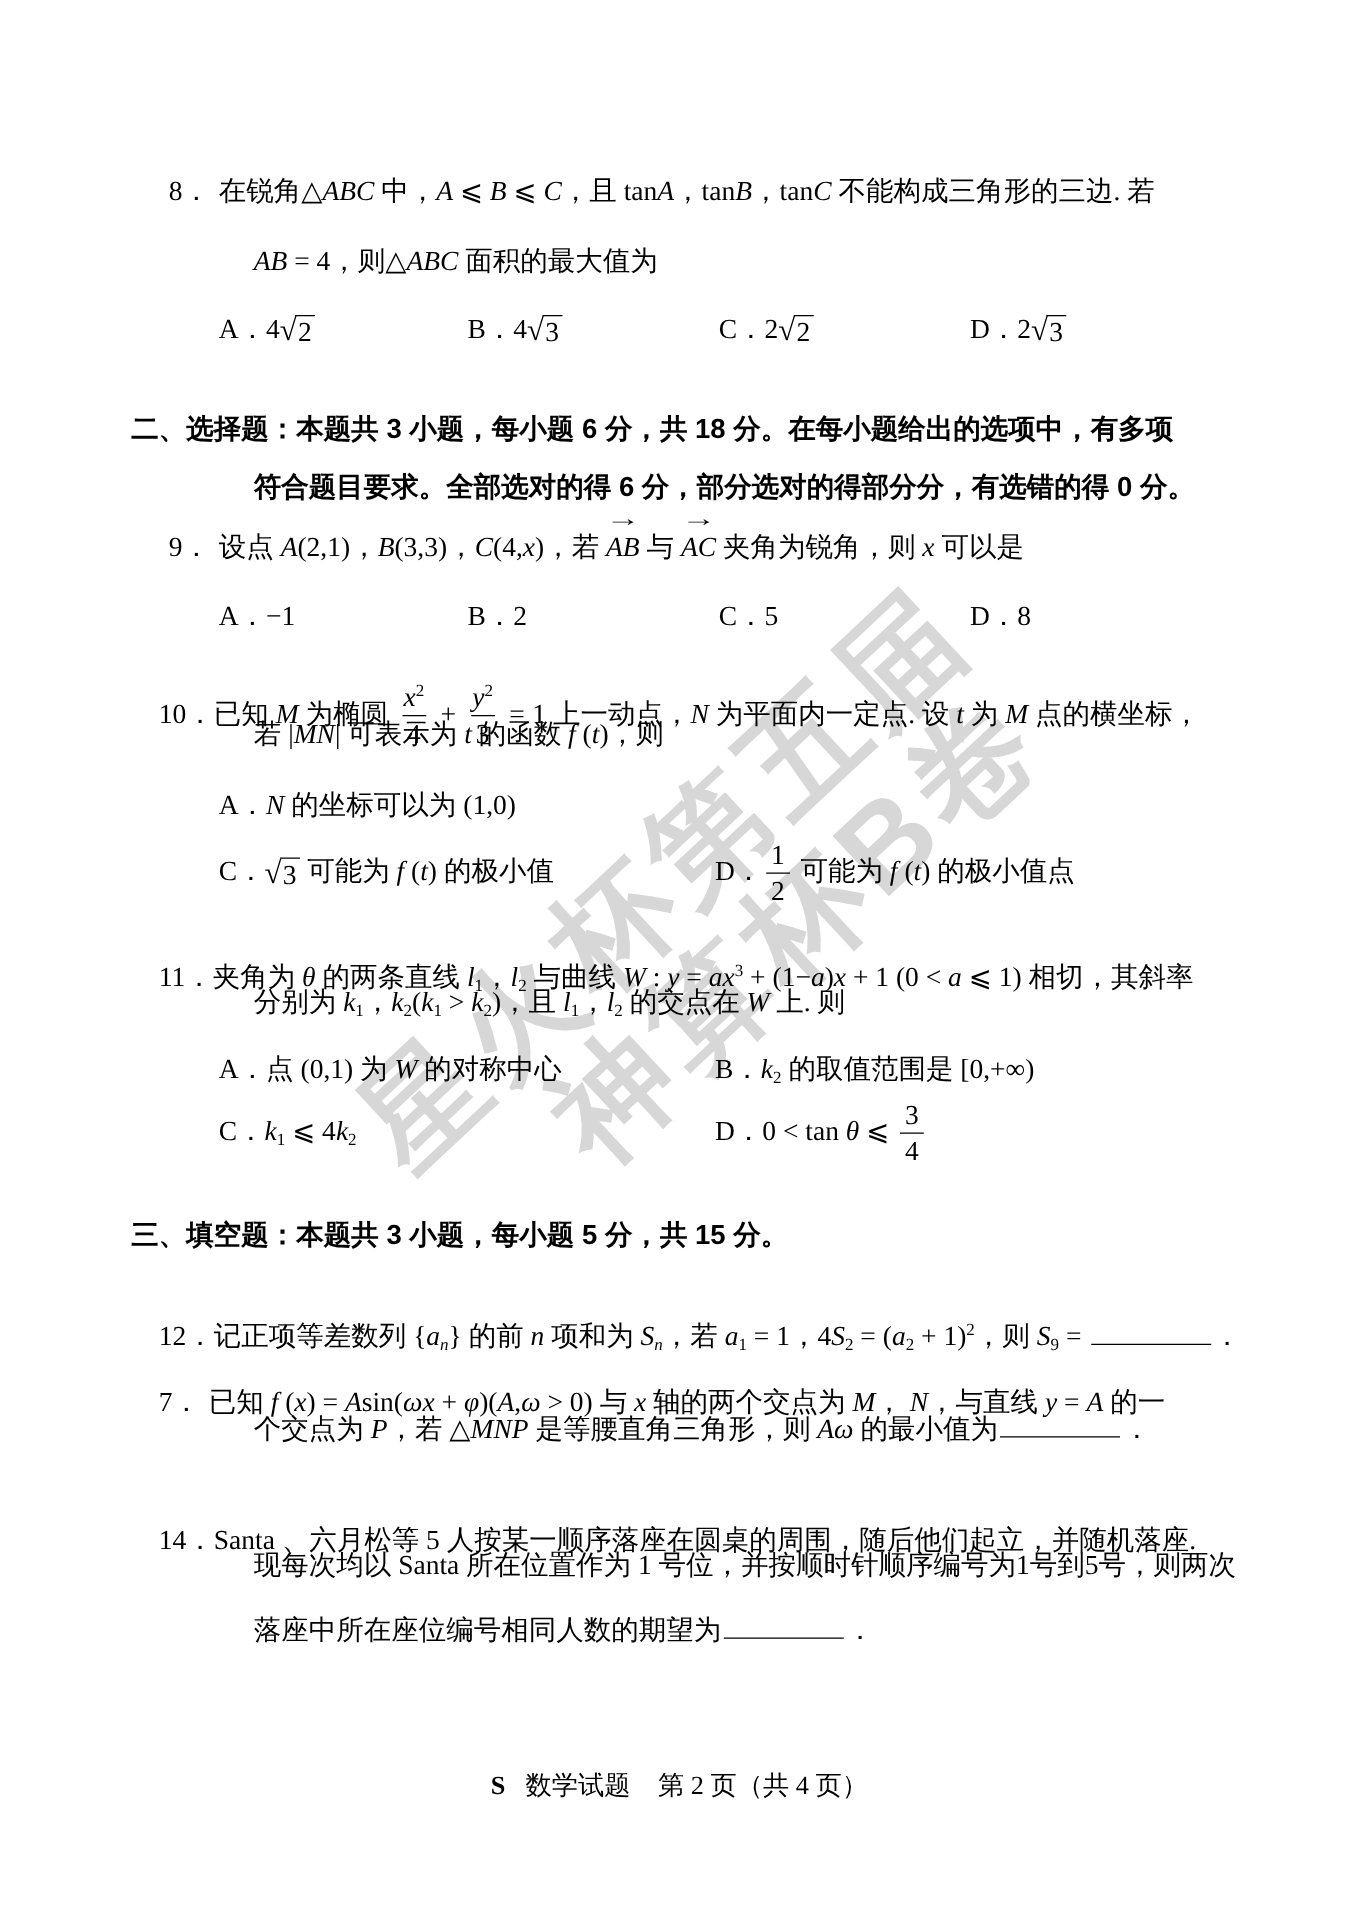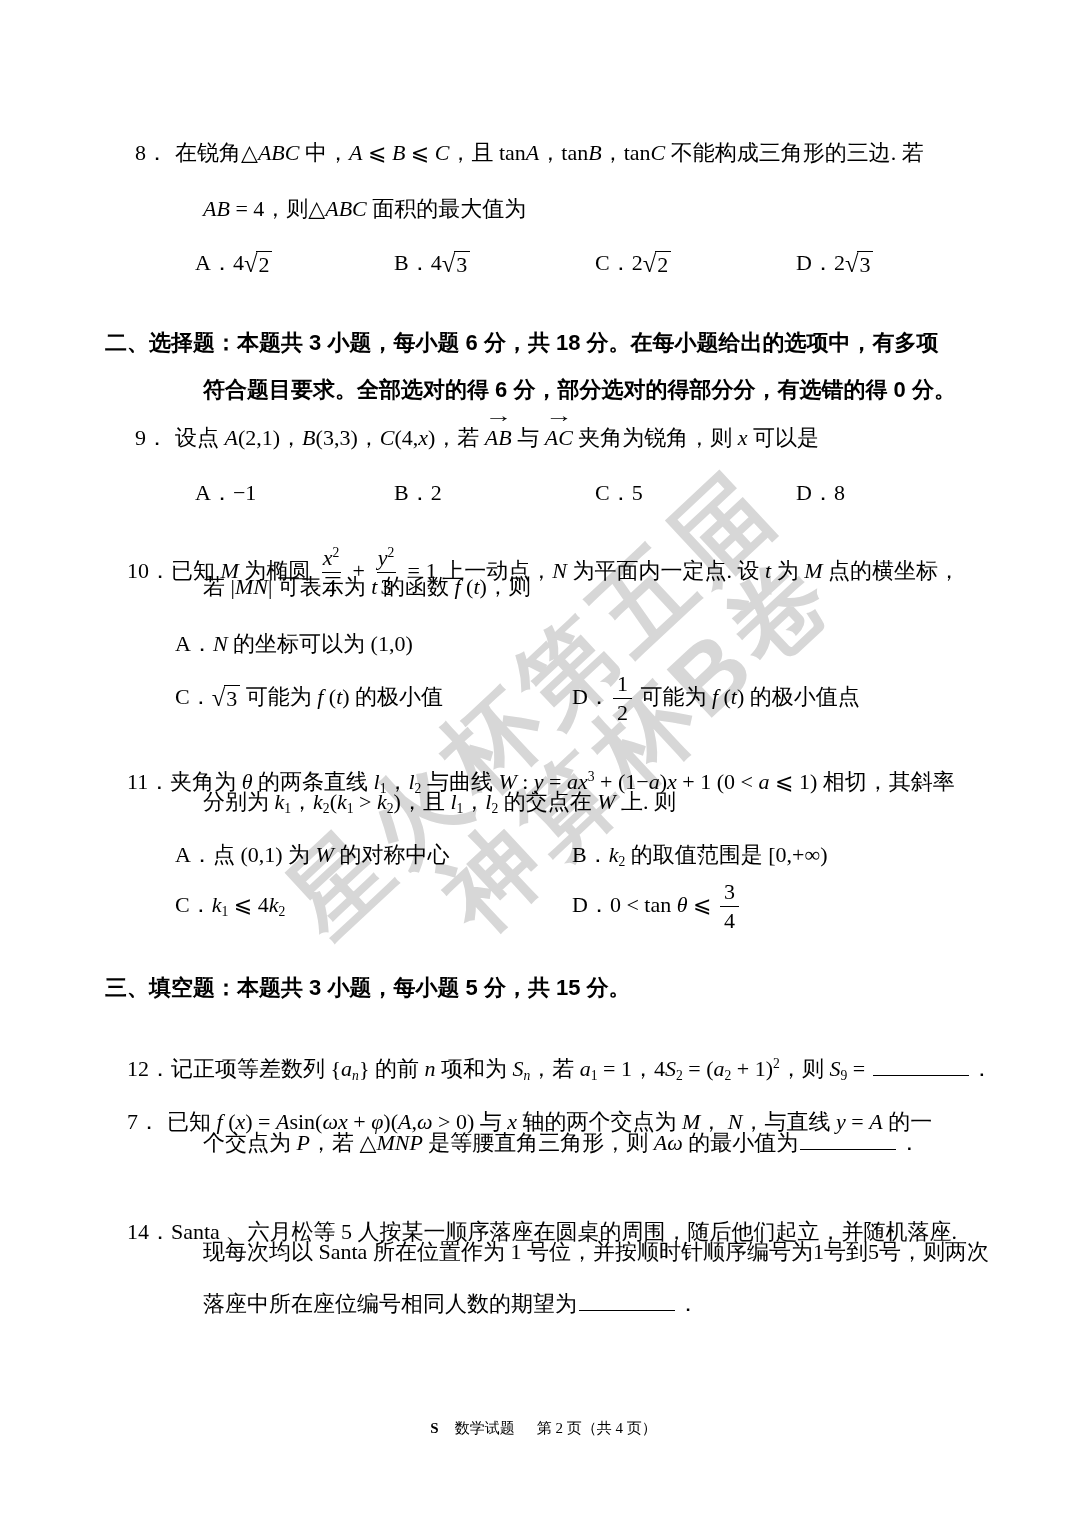--- a/index.html
+++ b/index.html
@@ -30,21 +30,21 @@
     position:absolute;left:135px;z-index:1;
     font-size:22px;line-height:30px;white-space:nowrap;
   }
   .ln.two{left:127px;margin-top:32px;}           
   .ln.indent{left:175px;margin-left:28px;}
   .qnum{display:inline-block;min-width:40px;}
   .sec{left:105px;font-weight:700;
        font-family:"Liberation Sans","DejaVu Sans",sans-serif;}
   .sec.indent{left:175px;}
   .opts{left:175px;display:grid;width:810px;}
-  .opts4{grid-template-columns:199px 201px 201px 1fr;margin-left:20px;}
+  .opts4{grid-template-columns:199px 201px 201px 1fr;}
   .opts2{grid-template-columns:397px 1fr;}
   
   .y-q8l1{top:138px}.y-q8l2{top:194px}.y-q8o{top:243px;line-height:40px}
   .y-s2a{top:328px}.y-s2b{top:375px}
   .y-q9l1{top:423px}.y-q9o{top:478px}
   .y-q10l1{top:508px;line-height:62px}.y-q10l2{top:572px}
   .y-q10o1{top:629px}.y-q10o2{top:664px;line-height:66px}
   .y-q11l1{top:735px}.y-q11l2{top:787px}
   .y-q11o1{top:840px}.y-q11o2{top:871px;line-height:68px}
   .y-s3{top:973px}
@@ -64,21 +64,21 @@
   .sq{display:inline-flex;align-items:flex-start;vertical-align:-2px;}
   .sq .rx{font-size:1.12em;line-height:1.05;}
   .sq .rad{border-top:1.5px solid #000;line-height:1.15;padding:0 3px 0 2px;margin-left:-1px;}
   .vec{position:relative;display:inline-block;}
   .vec .arr{position:absolute;left:0;right:0;top:-16px;text-align:center;
             font-style:normal;transform:scaleX(1.5);line-height:1;font-size:0.85em;}
   .blank{display:inline-block;width:96px;height:4px;
          border-bottom:1.4px solid #000;vertical-align:baseline;margin:0 2px;}
   
   .footer{position:absolute;top:1415px;left:0;width:100%;text-align:center;
-          font-size:15px;line-height:26px;z-index:1;}
+          font-size:21px;line-height:26px;z-index:1;}
   .f-code{font-weight:700;margin-right:16px;}
   .f-title{margin-right:22px;}
 </style>
 </head>
 <body>
 
 <div class="page">
 
   <div class="watermark">
     <div class="wm-row wm-row-1">星火杯第五届</div>

